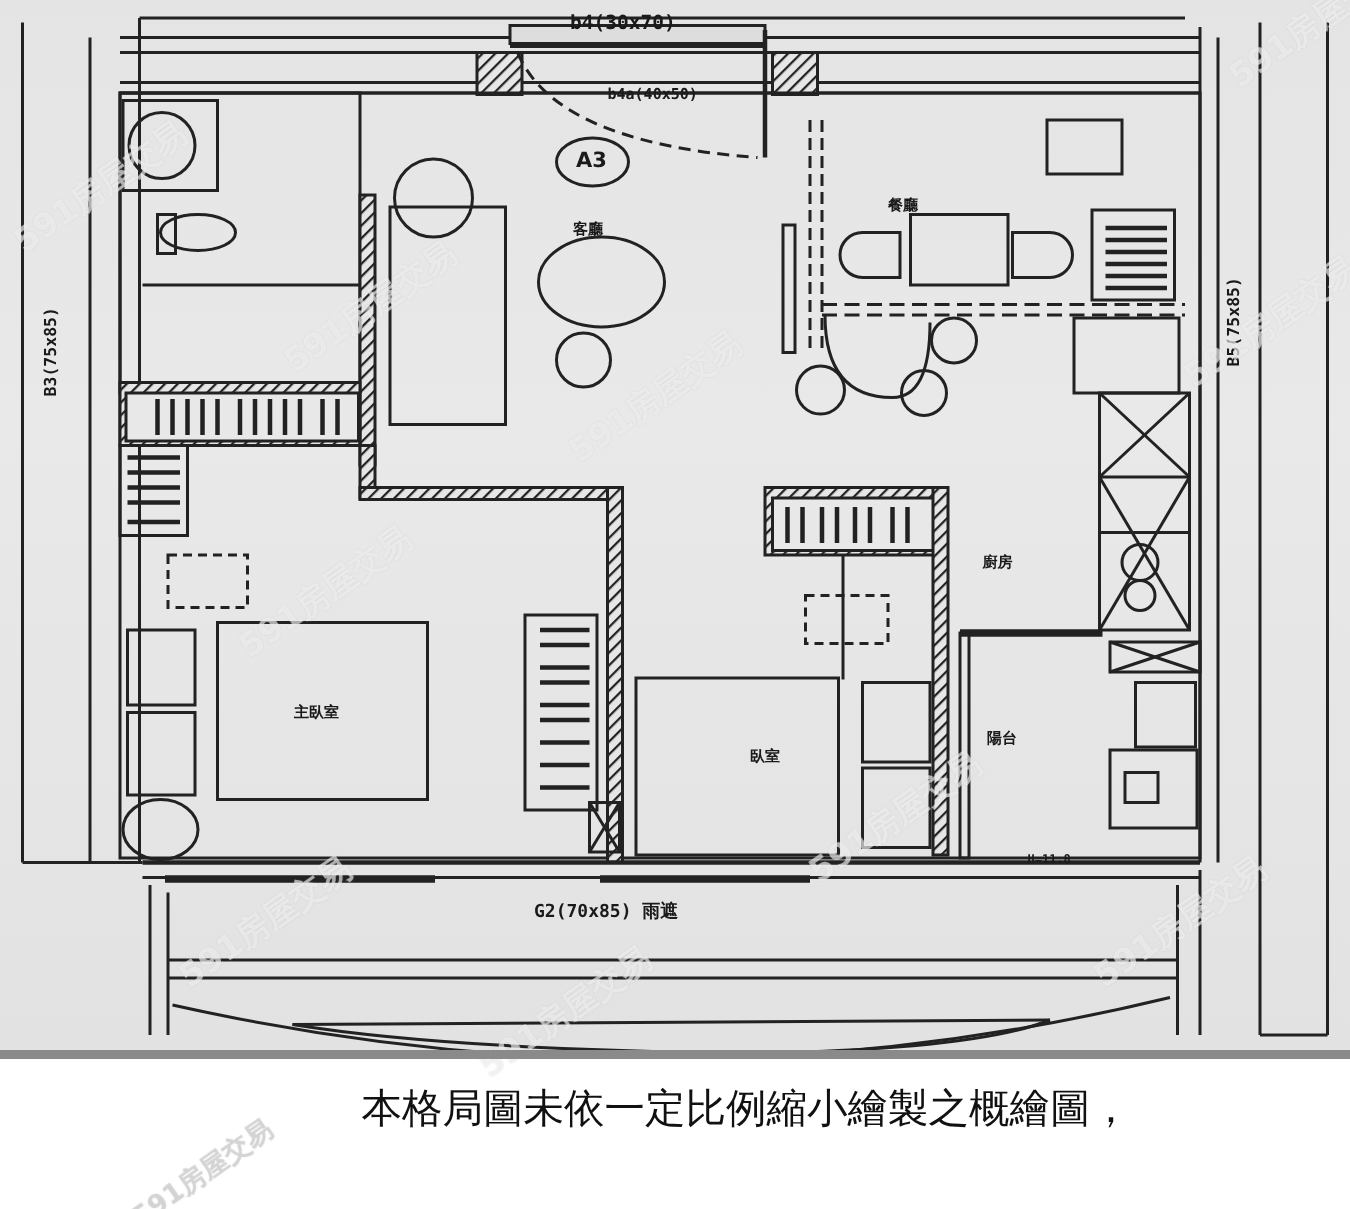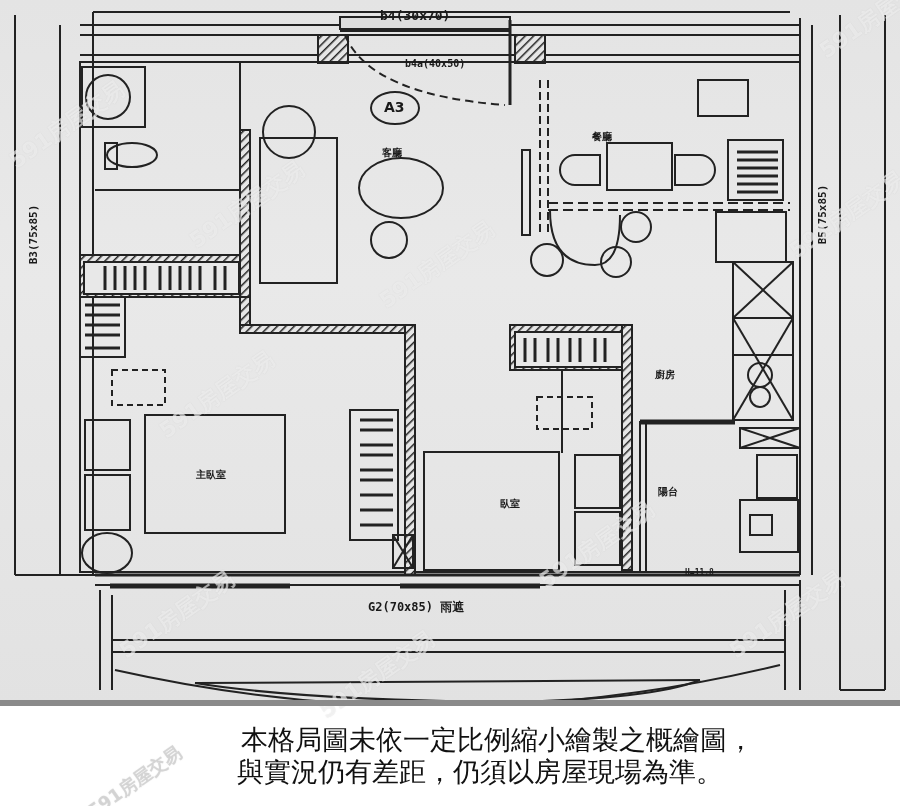--- a/index.html
+++ b/index.html
@@ -221,32 +221,31 @@
   <div class="label dim-label" style="left:405px;top:58px;font-size:10px;">b4a(40x50)</div>
   <div class="label" style="left:384px;top:99px;font-size:14px;text-align:right;">A3</div>
   <div class="label room-label" style="left:382px;top:146px;">客廳</div>
   <div class="label room-label" style="left:592px;top:130px;font-family:Liberation Mono, monospace;">餐廳</div>
   <div class="label room-label" style="left:196px;top:468px;text-align:right;">主臥室</div>
   <div class="label room-label" style="left:460px;top:497px;margin-left:40px;">臥室</div>
   <div class="label room-label" style="left:655px;top:368px;">廚房</div>
   <div class="label room-label" style="left:658px;top:485px;">陽台</div>
   <div class="label dim-label vert" style="left:4px;top:228px;font-size:11px;">B3(75x85)</div>
   <div class="label dim-label vert" style="left:793px;top:208px;font-size:11px;">B5(75x85)</div>
-  <div class="label dim-label" style="left:368px;top:599px;font-size:12px;text-align:center;">G2(70x85) 雨遮</div>
+  <div class="label dim-label" style="left:356px;top:599px;font-size:12px;text-align:center;">G2(70x85) 雨遮</div>
   <div class="label dim-label" style="left:685px;top:568px;font-size:8px;">H=11.8</div>
 
   <div class="wm" style="left:0px;top:110px;">591房屋交易</div>
   <div class="wm" style="left:180px;top:190px;">591房屋交易</div>
   <div class="wm" style="left:370px;top:250px;">591房屋交易</div>
   <div class="wm" style="left:150px;top:380px;">591房屋交易</div>
   <div class="wm" style="left:530px;top:530px;">591房屋交易</div>
   <div class="wm" style="left:110px;top:600px;">591房屋交易</div>
   <div class="wm" style="left:310px;top:660px;">591房屋交易</div>
   <div class="wm" style="left:720px;top:600px;">591房屋交易</div>
   <div class="wm" style="left:780px;top:200px;">591房屋交易</div>
   <div class="wm" style="left:810px;top:0px;">591房屋交易</div>
 </div>
 
 <div id="caption">
   <div class="line line1">本格局圖未依一定比例縮小繪製之概繪圖，</div>
-  <div class="line line2">與實況仍有差距，仍須以房屋現場為準。</div>
 </div>
 <div class="wm" style="left:80px;top:770px;color:rgba(200,200,200,0.5);font-size:18px;">591房屋交易</div>
 
 </body></html>

